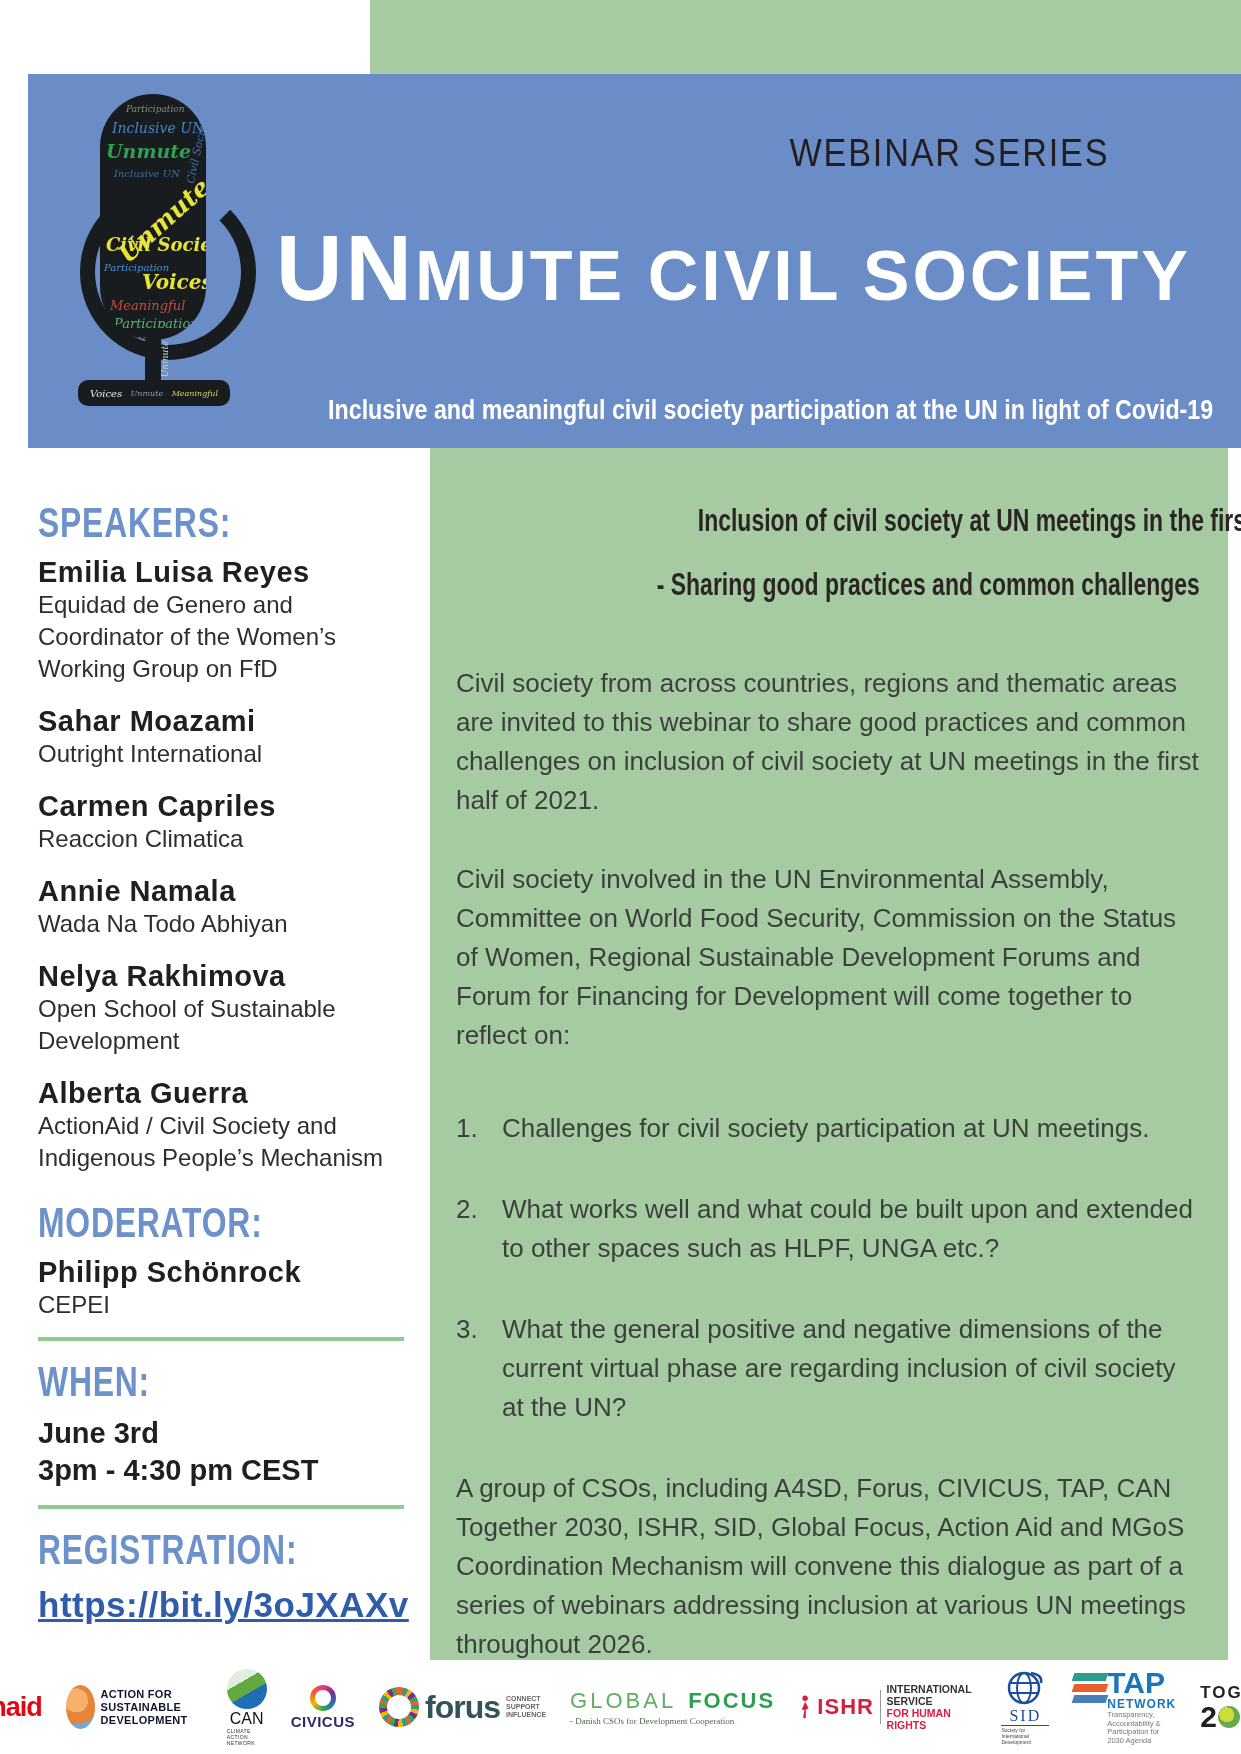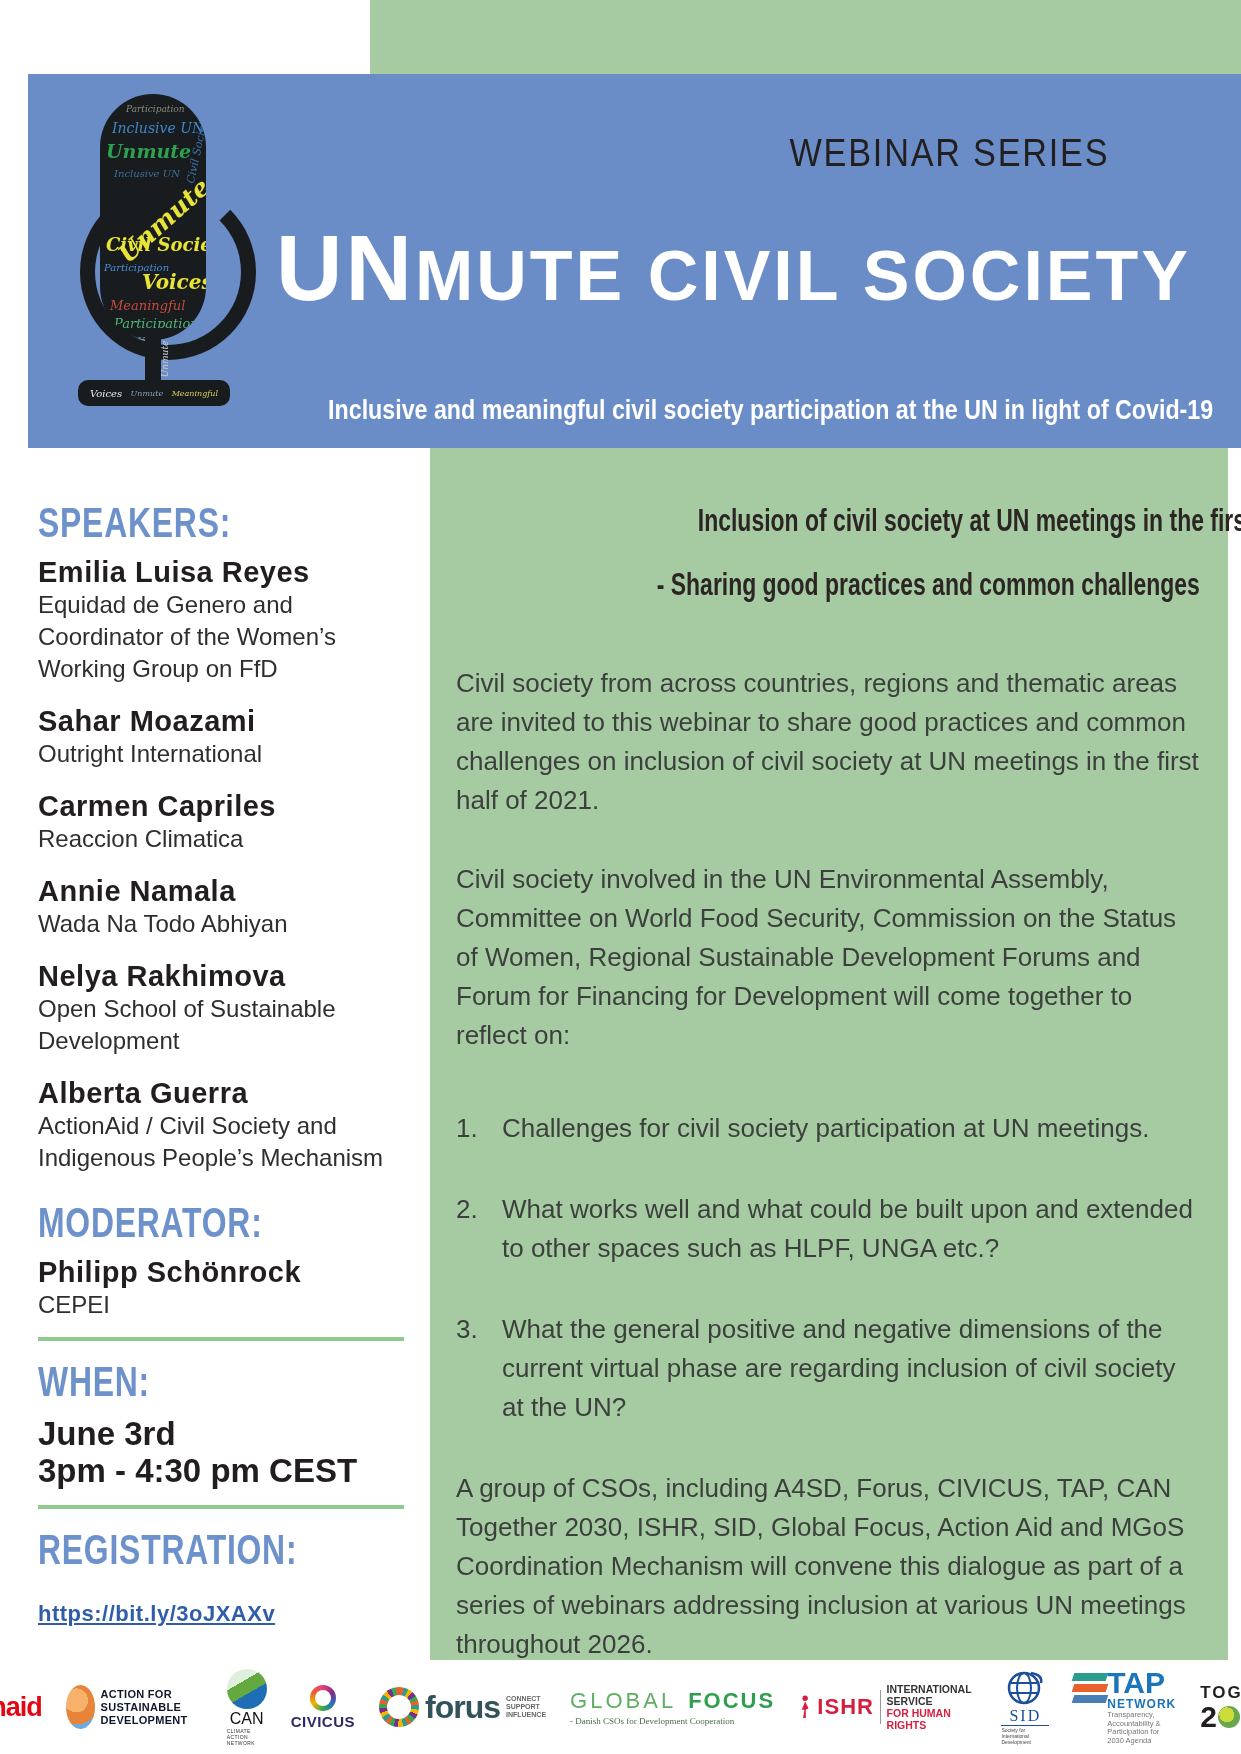--- a/index.html
+++ b/index.html
@@ -50,22 +50,22 @@
 
   
   .sidebar{position:absolute;left:38px;top:500px;width:366px;}
   .blue-h{color:#6d91cb;font-weight:bold;font-size:42px;line-height:46px;margin:0 0 10px 0;}
   .blue-h .cond{display:inline-block;transform:scaleX(.76);transform-origin:left center;letter-spacing:1px;}
   .speaker{margin-bottom:20px;}
   .sp-name{font-size:29px;font-weight:bold;line-height:33px;color:#221e1f;letter-spacing:.5px;}
   .sp-org{font-size:24px;line-height:32px;color:#2e2e2e;}
   .sep{height:4px;background:#90ca8e;margin:16px 0 18px 0;width:366px;}
   .mod-block{margin-top:26px;}
-  .when-line{font-size:33px;font-weight:bold;line-height:37px;color:#221e1f;}
-  .reg-link{display:inline-block;margin-top:18px;font-size:22px;font-weight:bold;color:#2f5da9;
+  .when-line{font-size:29px;font-weight:bold;line-height:37px;color:#221e1f;}
+  .reg-link{display:inline-block;margin-top:2px;font-size:35px;font-weight:bold;color:#2f5da9;
     text-decoration:underline;letter-spacing:.5px;}
 
   
   .green-panel{position:absolute;left:430px;top:448px;width:798px;height:1212px;background:#a6cba3;
     box-sizing:border-box;padding:56px 28px 0 26px;}
   .gp-title{ text-align:right;color:#2b2523;font-weight:bold;font-size:31px;line-height:34px;margin:0;}
   .gp-title .cond{display:inline-block;transform:scaleX(.74);transform-origin:right center;white-space:nowrap;}
   .gp-title2{margin-top:30px;}
   .gp-body{margin-top:62px;color:#3c403c;font-size:26px;line-height:39px;width:745px;}
   .gp-par{margin:0 0 40px 0;}

